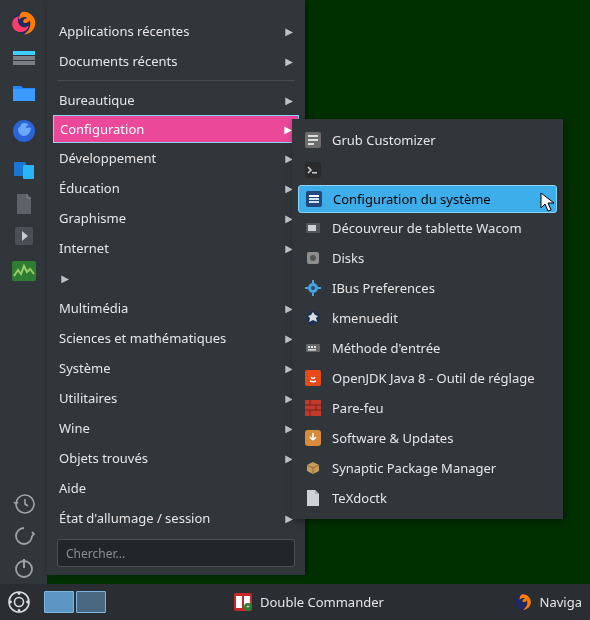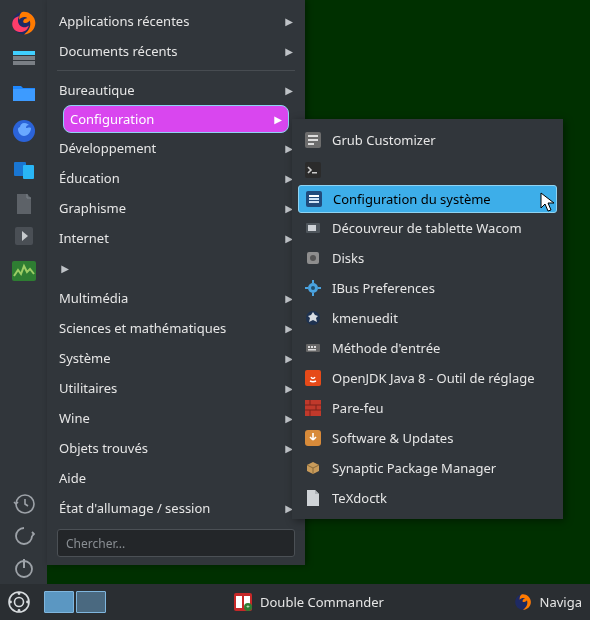--- a/index.html
+++ b/index.html
@@ -12,34 +12,34 @@
   }
   .launcher .licon {
     width: 47px; height: 32px; display: flex; align-items: center; justify-content: center;
     margin-bottom: 0;
   }
   .launcher .licon.indicator { height: 38px; }
   .launcher .spacer { flex: 1; }
   .appmenu {
     position: absolute; left: 47px; top: 0; width: 258px;
     background: #31363b; color: #e6e6e6;
-    padding: 6px 0 8px 0;
+    padding: 16px 0 8px 0;
     box-shadow: 2px 0 6px rgba(0,0,0,.35);
   }
   .appmenu .sep { height: 1px; background: #474c51; margin: 4px 10px; }
   .mitem {
     display: flex; align-items: center; height: 30px;
     padding: 0 12px; font-size: 13px; cursor: default;
     position: relative;
   }
   .mitem .mlabel { flex: 1; }
   .mitem .arrow { width: 10px; text-align: right; color: #bfc3c7; font-size: 10px; }
   .mitem.sel {
-    background: #d946ef; color: #fff; border: 1px solid #8fd3f2;
-    border-radius: 8px; margin: 0 16px; padding: 0 6px; height: 28px;
+    background: #ec4899; color: #fff; border: 1px solid #8fd3f2;
+    border-radius: 0; margin: 0 6px; padding: 0 6px; height: 28px;
   }
   .mitem.sel .arrow { color: #fff; }
   .search-wrap { padding: 6px 10px 0 10px; }
   .search {
     width: 100%; height: 28px; background: #232629; border: 1px solid #4b5055;
     border-radius: 3px; color: #c4b5fd; padding: 0 8px; font-size: 12px;
   }
   .search::placeholder { color: #8a8f94; }
   .submenu {
     position: absolute; left: 292px; top: 119px; width: 271px;

